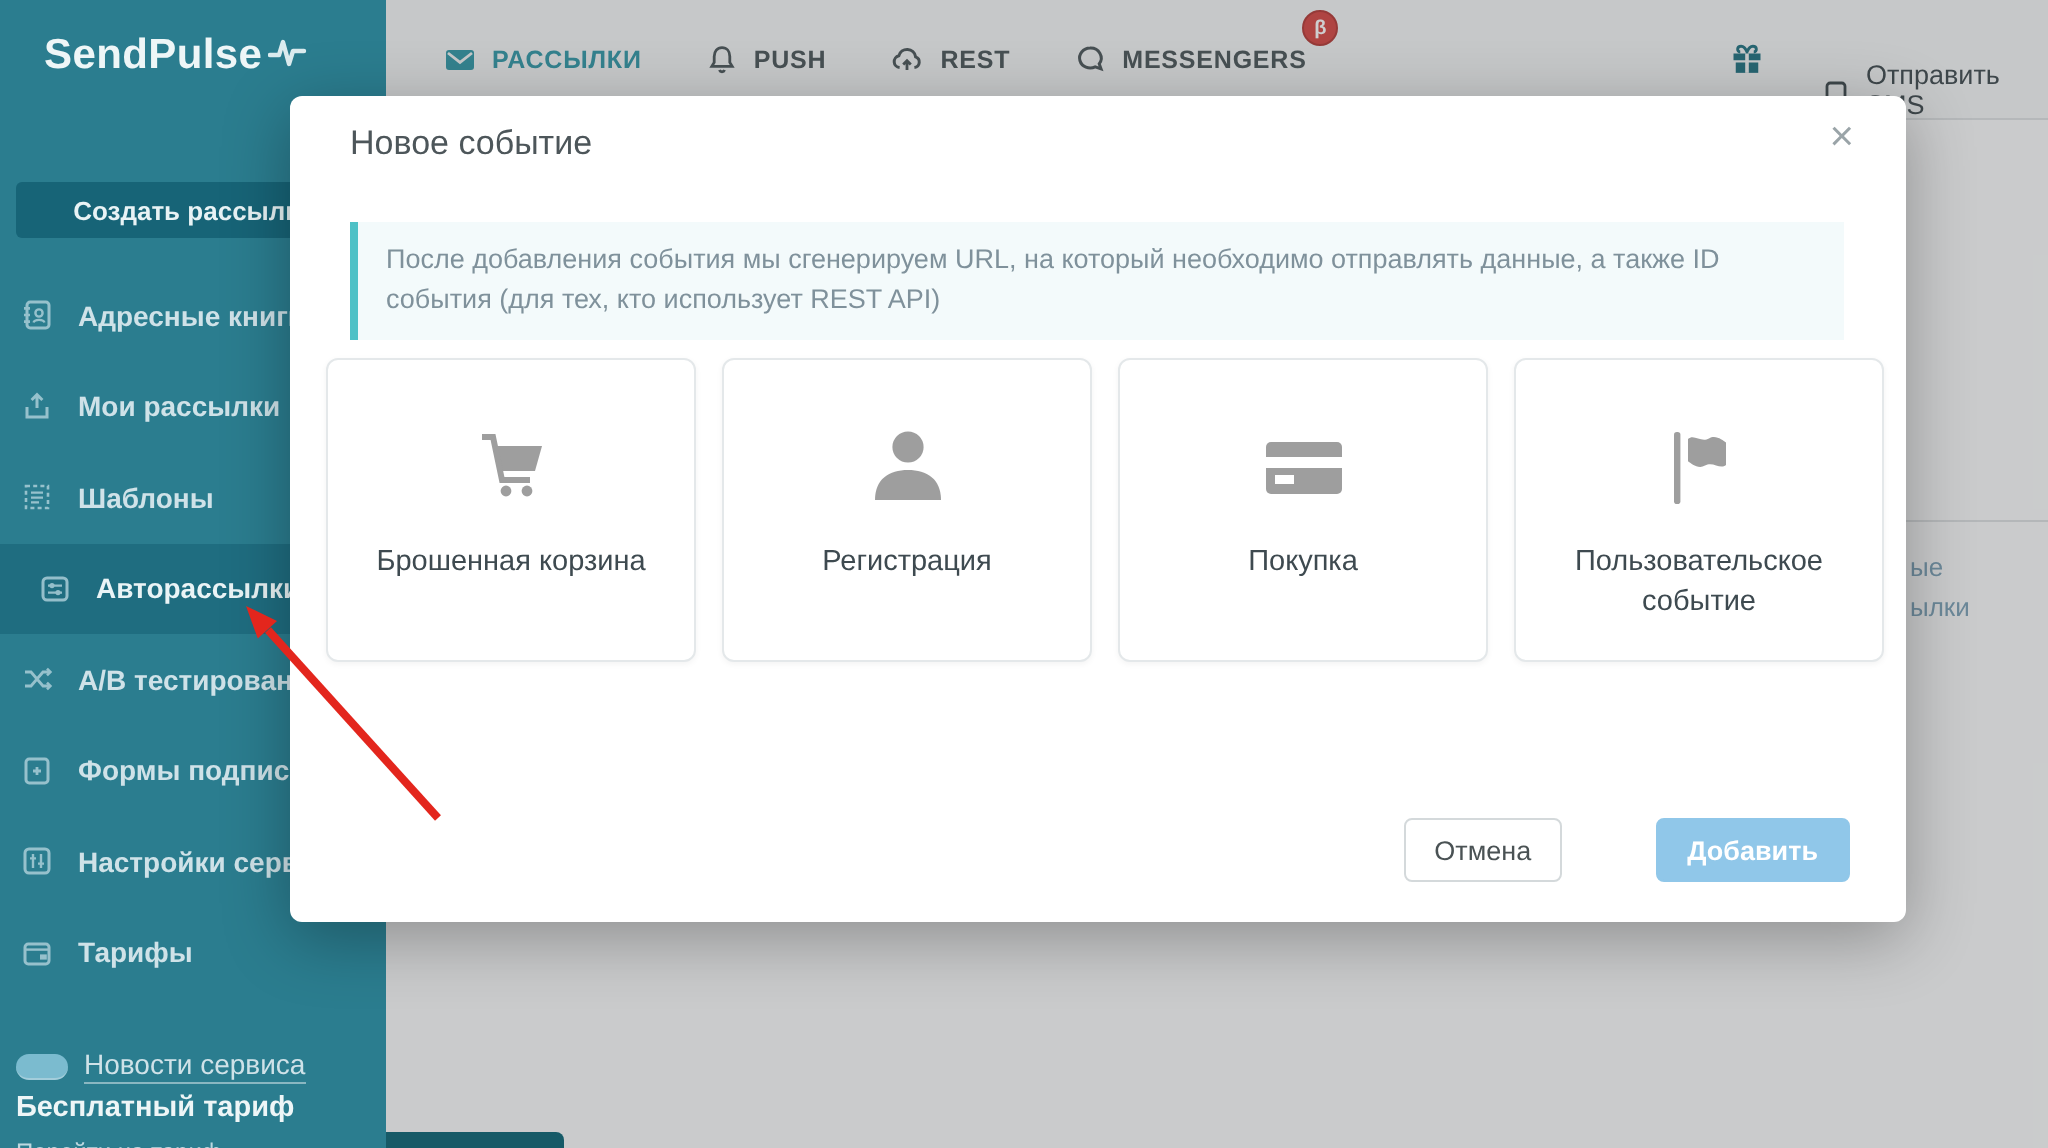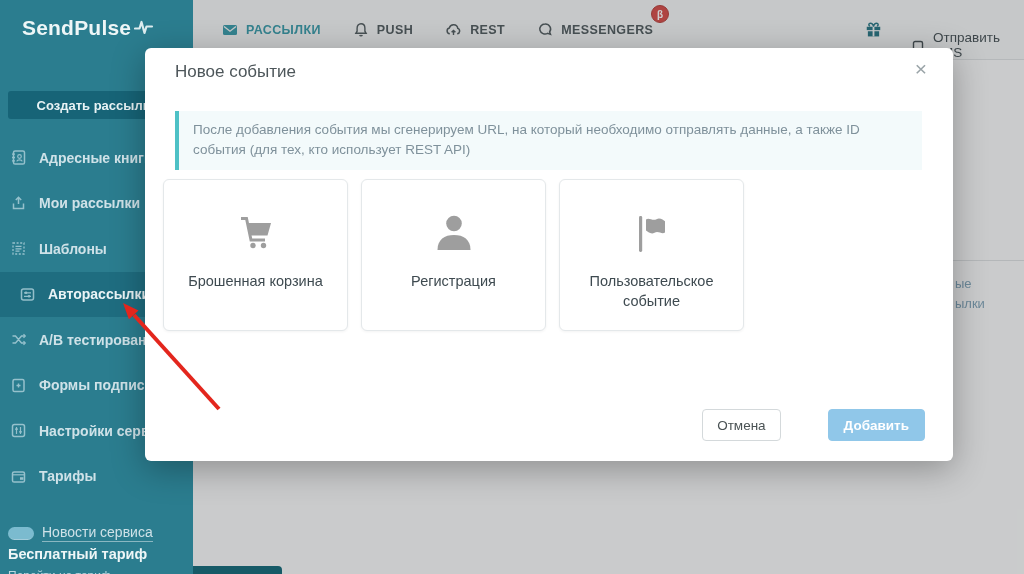--- a/index.html
+++ b/index.html
@@ -250,20 +250,30 @@
         <svg width="48" height="44" viewBox="0 0 48 44">
             <circle cx="24" cy="11.5" r="7.8" fill="currentColor"></circle>
             <path d="M7.5 38 C7.5 27.5 14.5 23 24 23 C33.5 23 40.5 27.5 40.5 38 Z" fill="currentColor"></path>
           </svg>
       </span>
       <span class="clabel">Регистрация</span>
     </div>
     <div class="event-card">
       <span class="cicon">
         <svg width="48" height="44" viewBox="0 0 48 44">
+            <rect x="5" y="9" width="38" height="26" rx="2.5" fill="currentColor"></rect>
+            <rect x="5" y="16.5" width="38" height="5.5" fill="#fff"></rect>
+            <rect x="9.5" y="25.5" width="9.5" height="4.5" fill="#fff"></rect>
+          </svg>
+      </span>
+      <span class="clabel">Покупка</span>
+    </div>
+    <div class="event-card">
+      <span class="cicon">
+        <svg width="48" height="44" viewBox="0 0 48 44">
             <rect x="11" y="4" width="3.2" height="36" rx="1.4" fill="currentColor"></rect>
             <path d="M18 7.5 C21 4.8 24.5 9.5 28.5 7.2 C32 5.2 35.5 8.3 37 9.3 L37 20.5 C34 23 30.5 18.5 26.5 20.8 C23 22.8 19.5 19.6 18 18.6 Z" fill="currentColor"></path>
           </svg>
       </span>
       <span class="clabel">Пользовательское событие</span>
     </div>
   </div>
 
   <div class="modal-footer">
     <button class="btn btn-cancel">Отмена</button>

